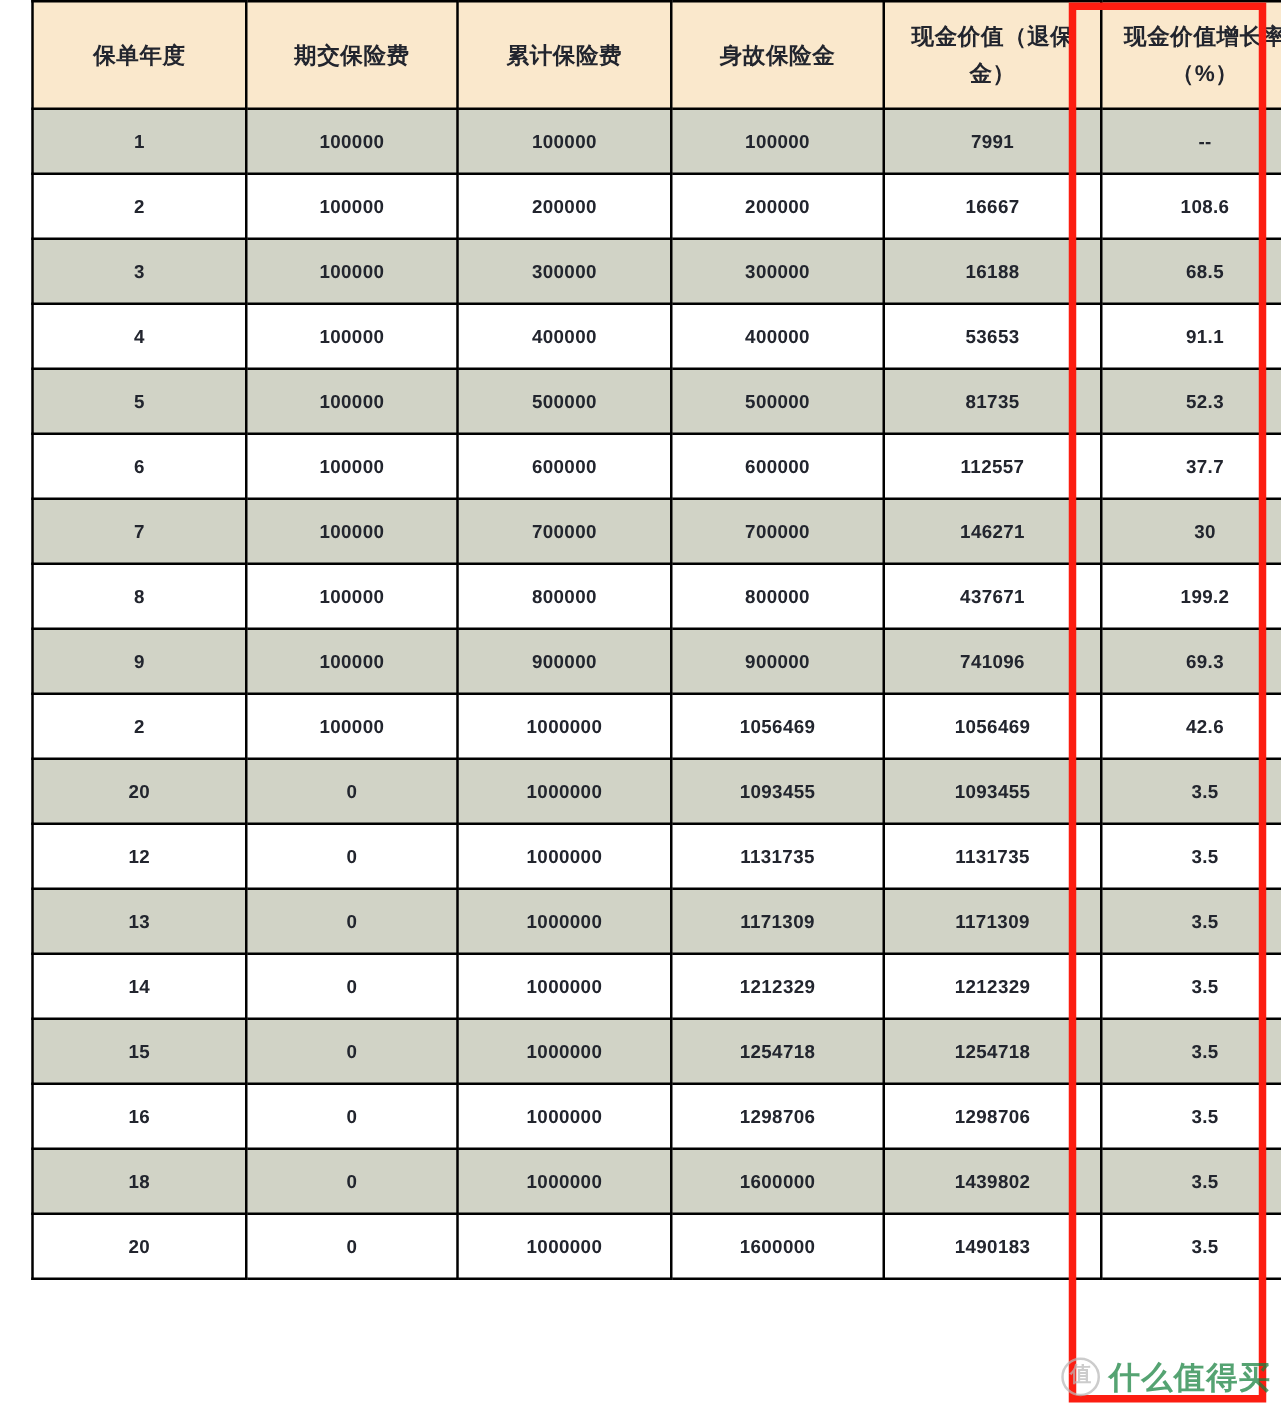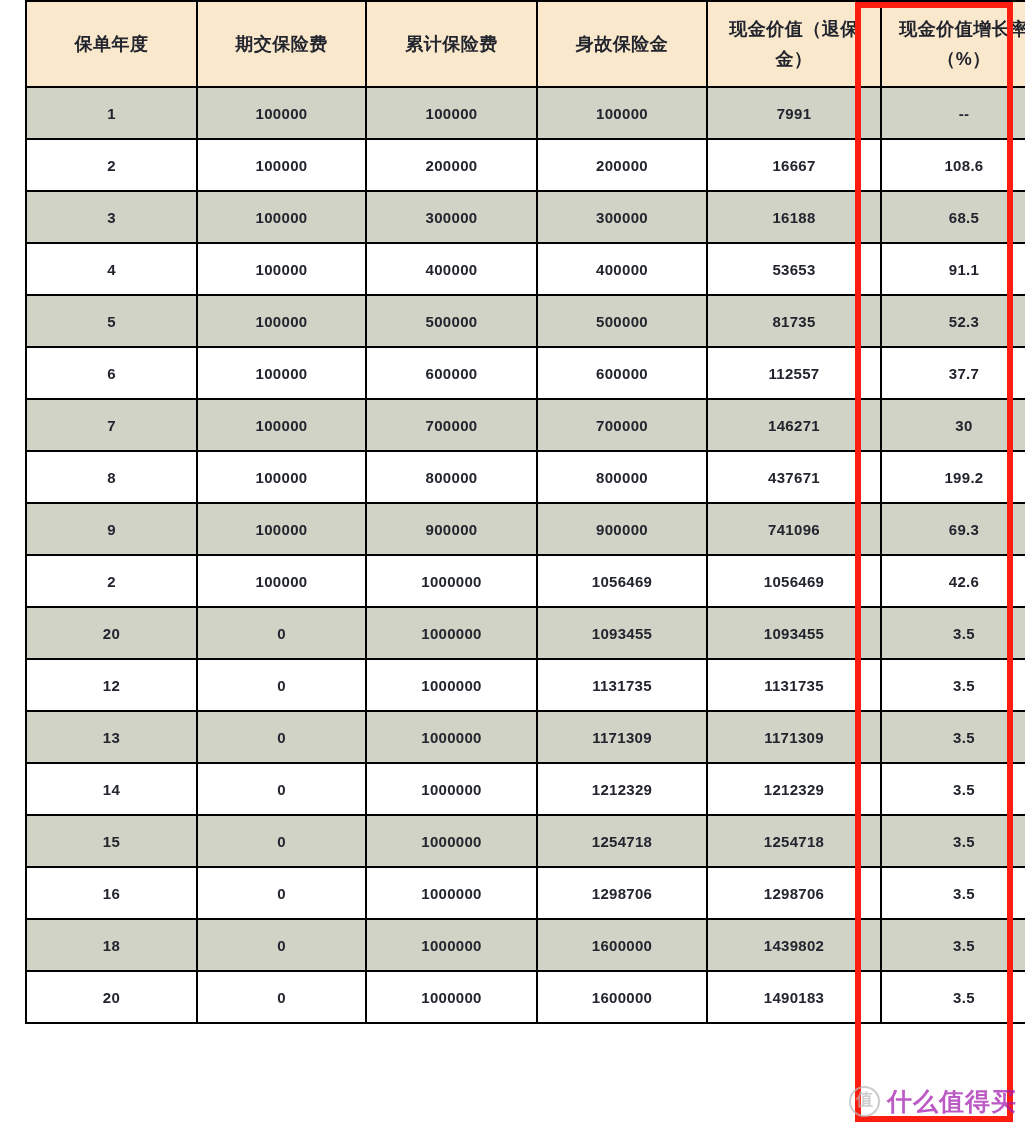--- a/index.html
+++ b/index.html
@@ -95,21 +95,21 @@
     height: 27px;
     border: 2px solid #b9b9b9;
     border-radius: 50%;
     color: #b9b9b9;
     font-size: 17px;
     line-height: 23px;
     text-align: center;
     font-weight: bold;
   }
   #watermark .wm-text {
-    color: #a21caf;
+    color: #15803d;
     font-size: 25px;
     font-weight: bold;
     letter-spacing: 1px;
     white-space: nowrap;
     font-family: Liberation Mono, monospace;
   }
 </style>
 </head>
 <body>
 

